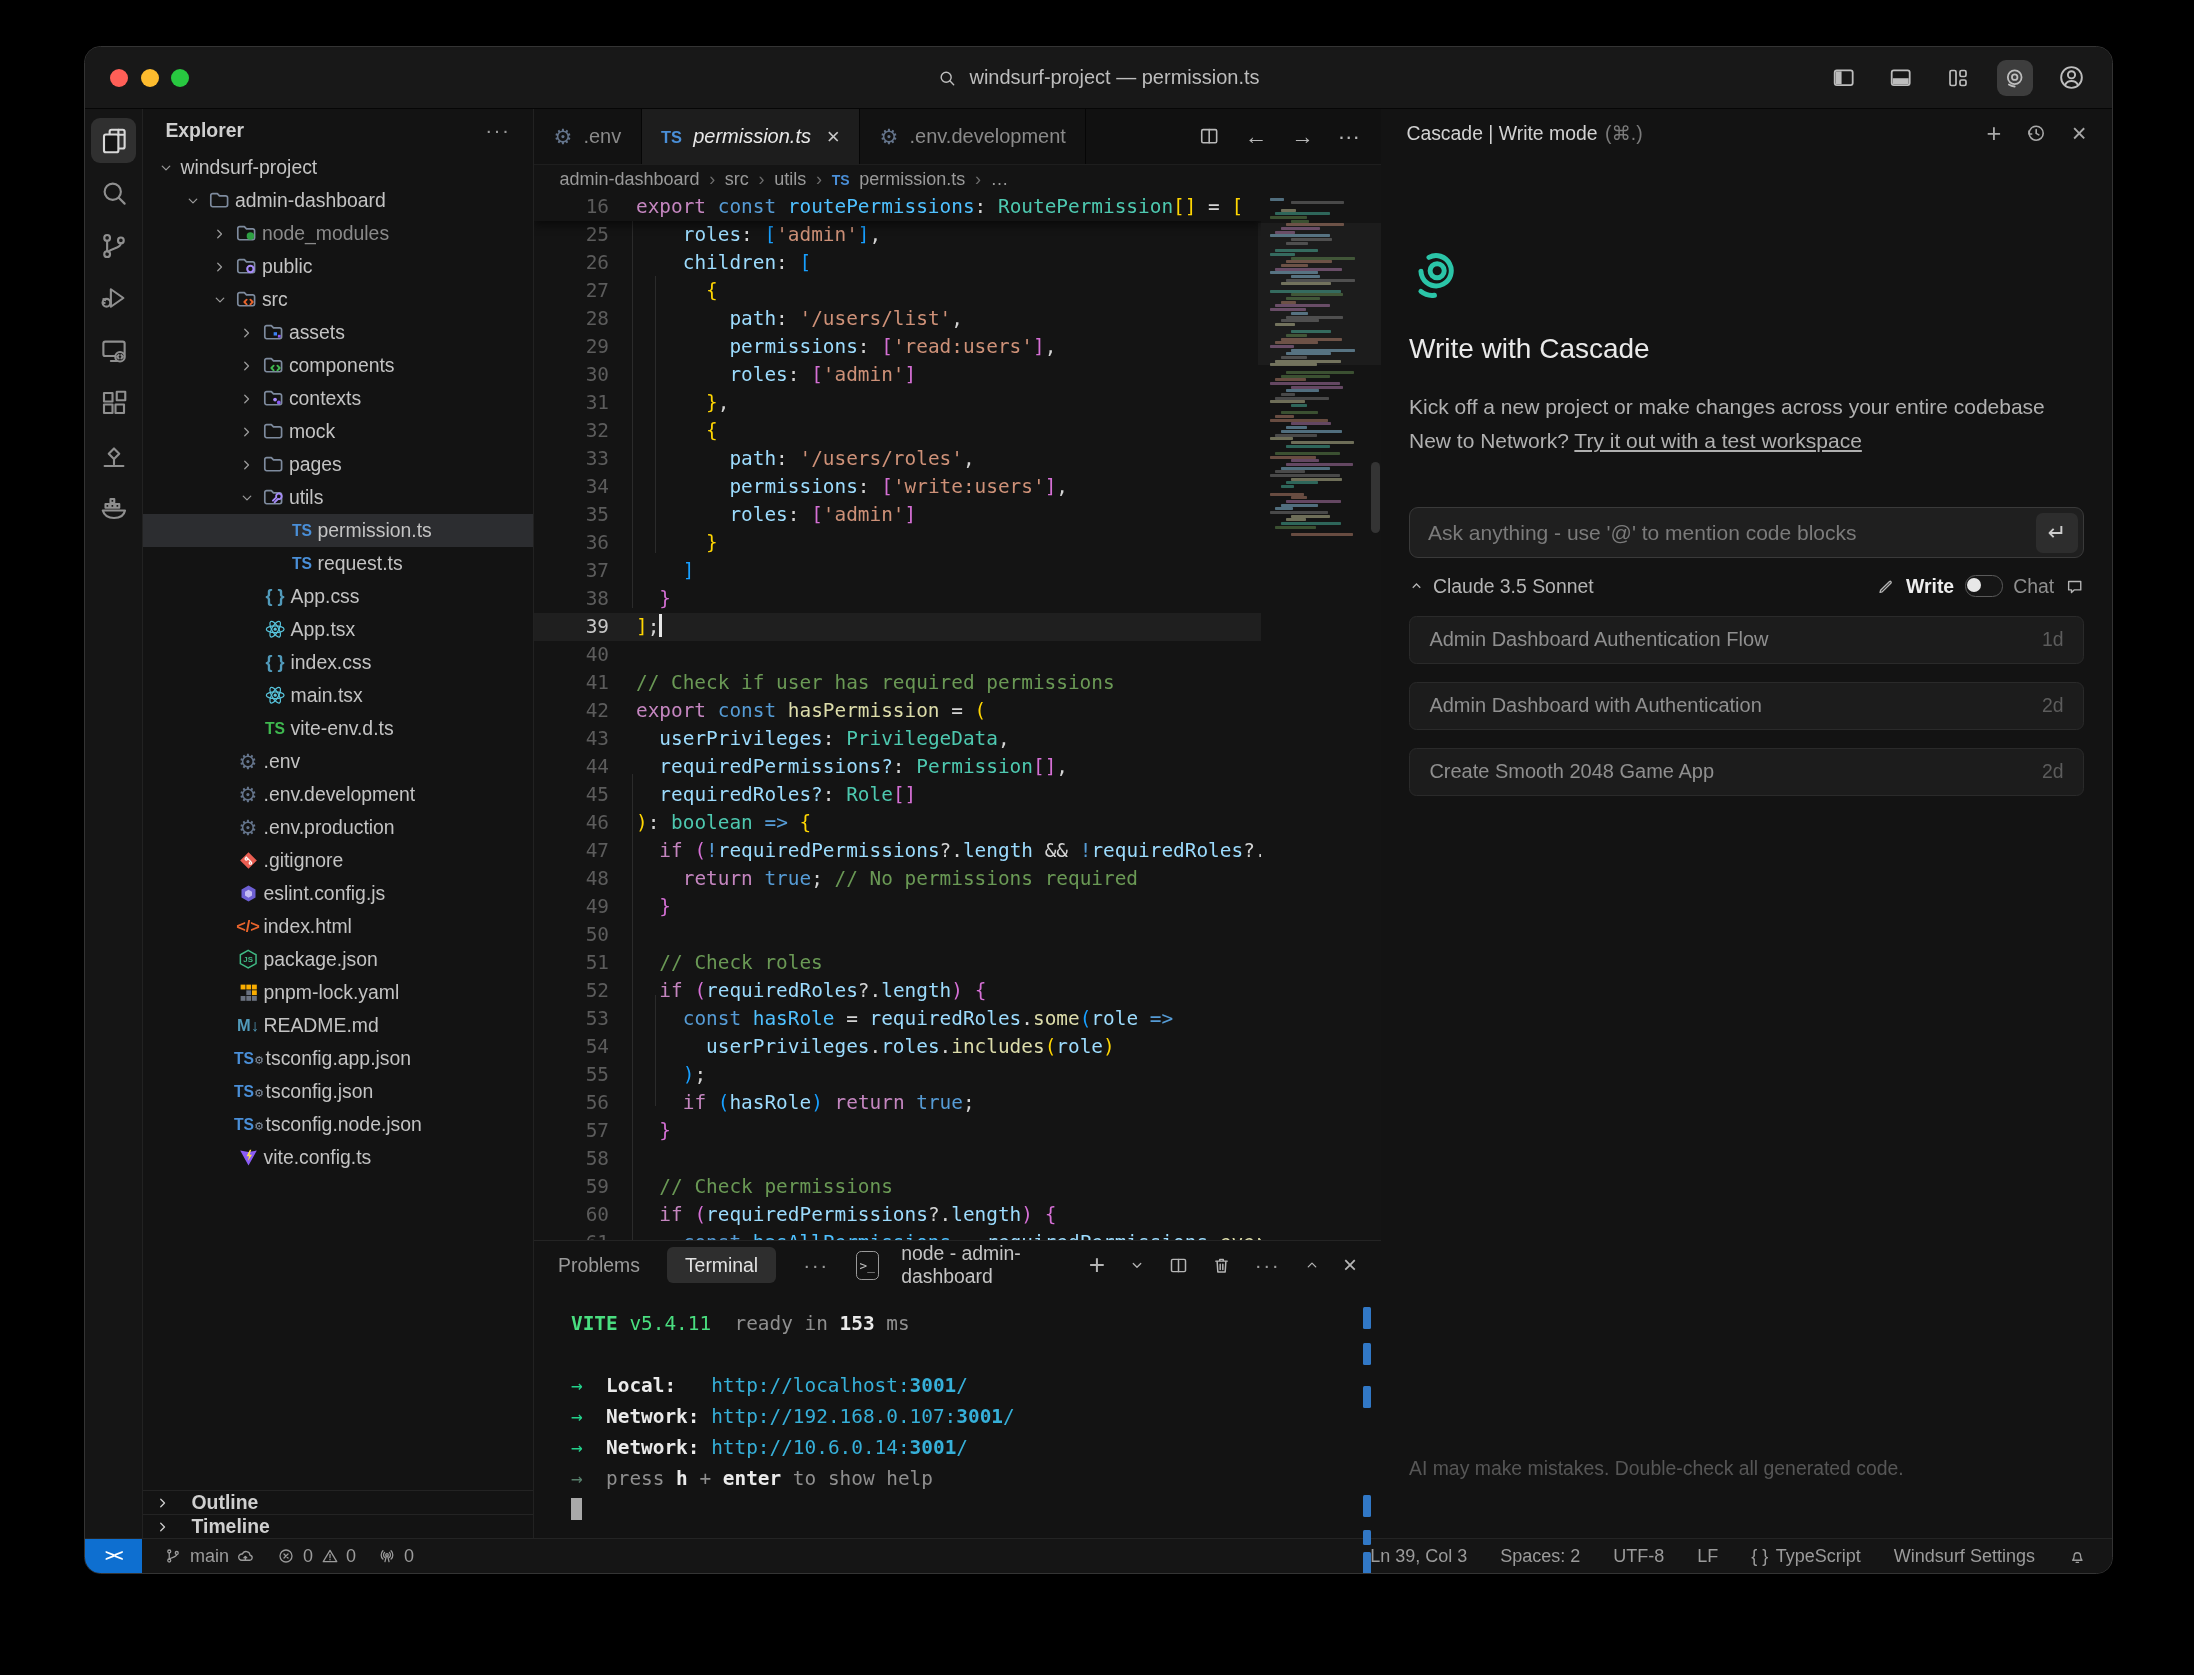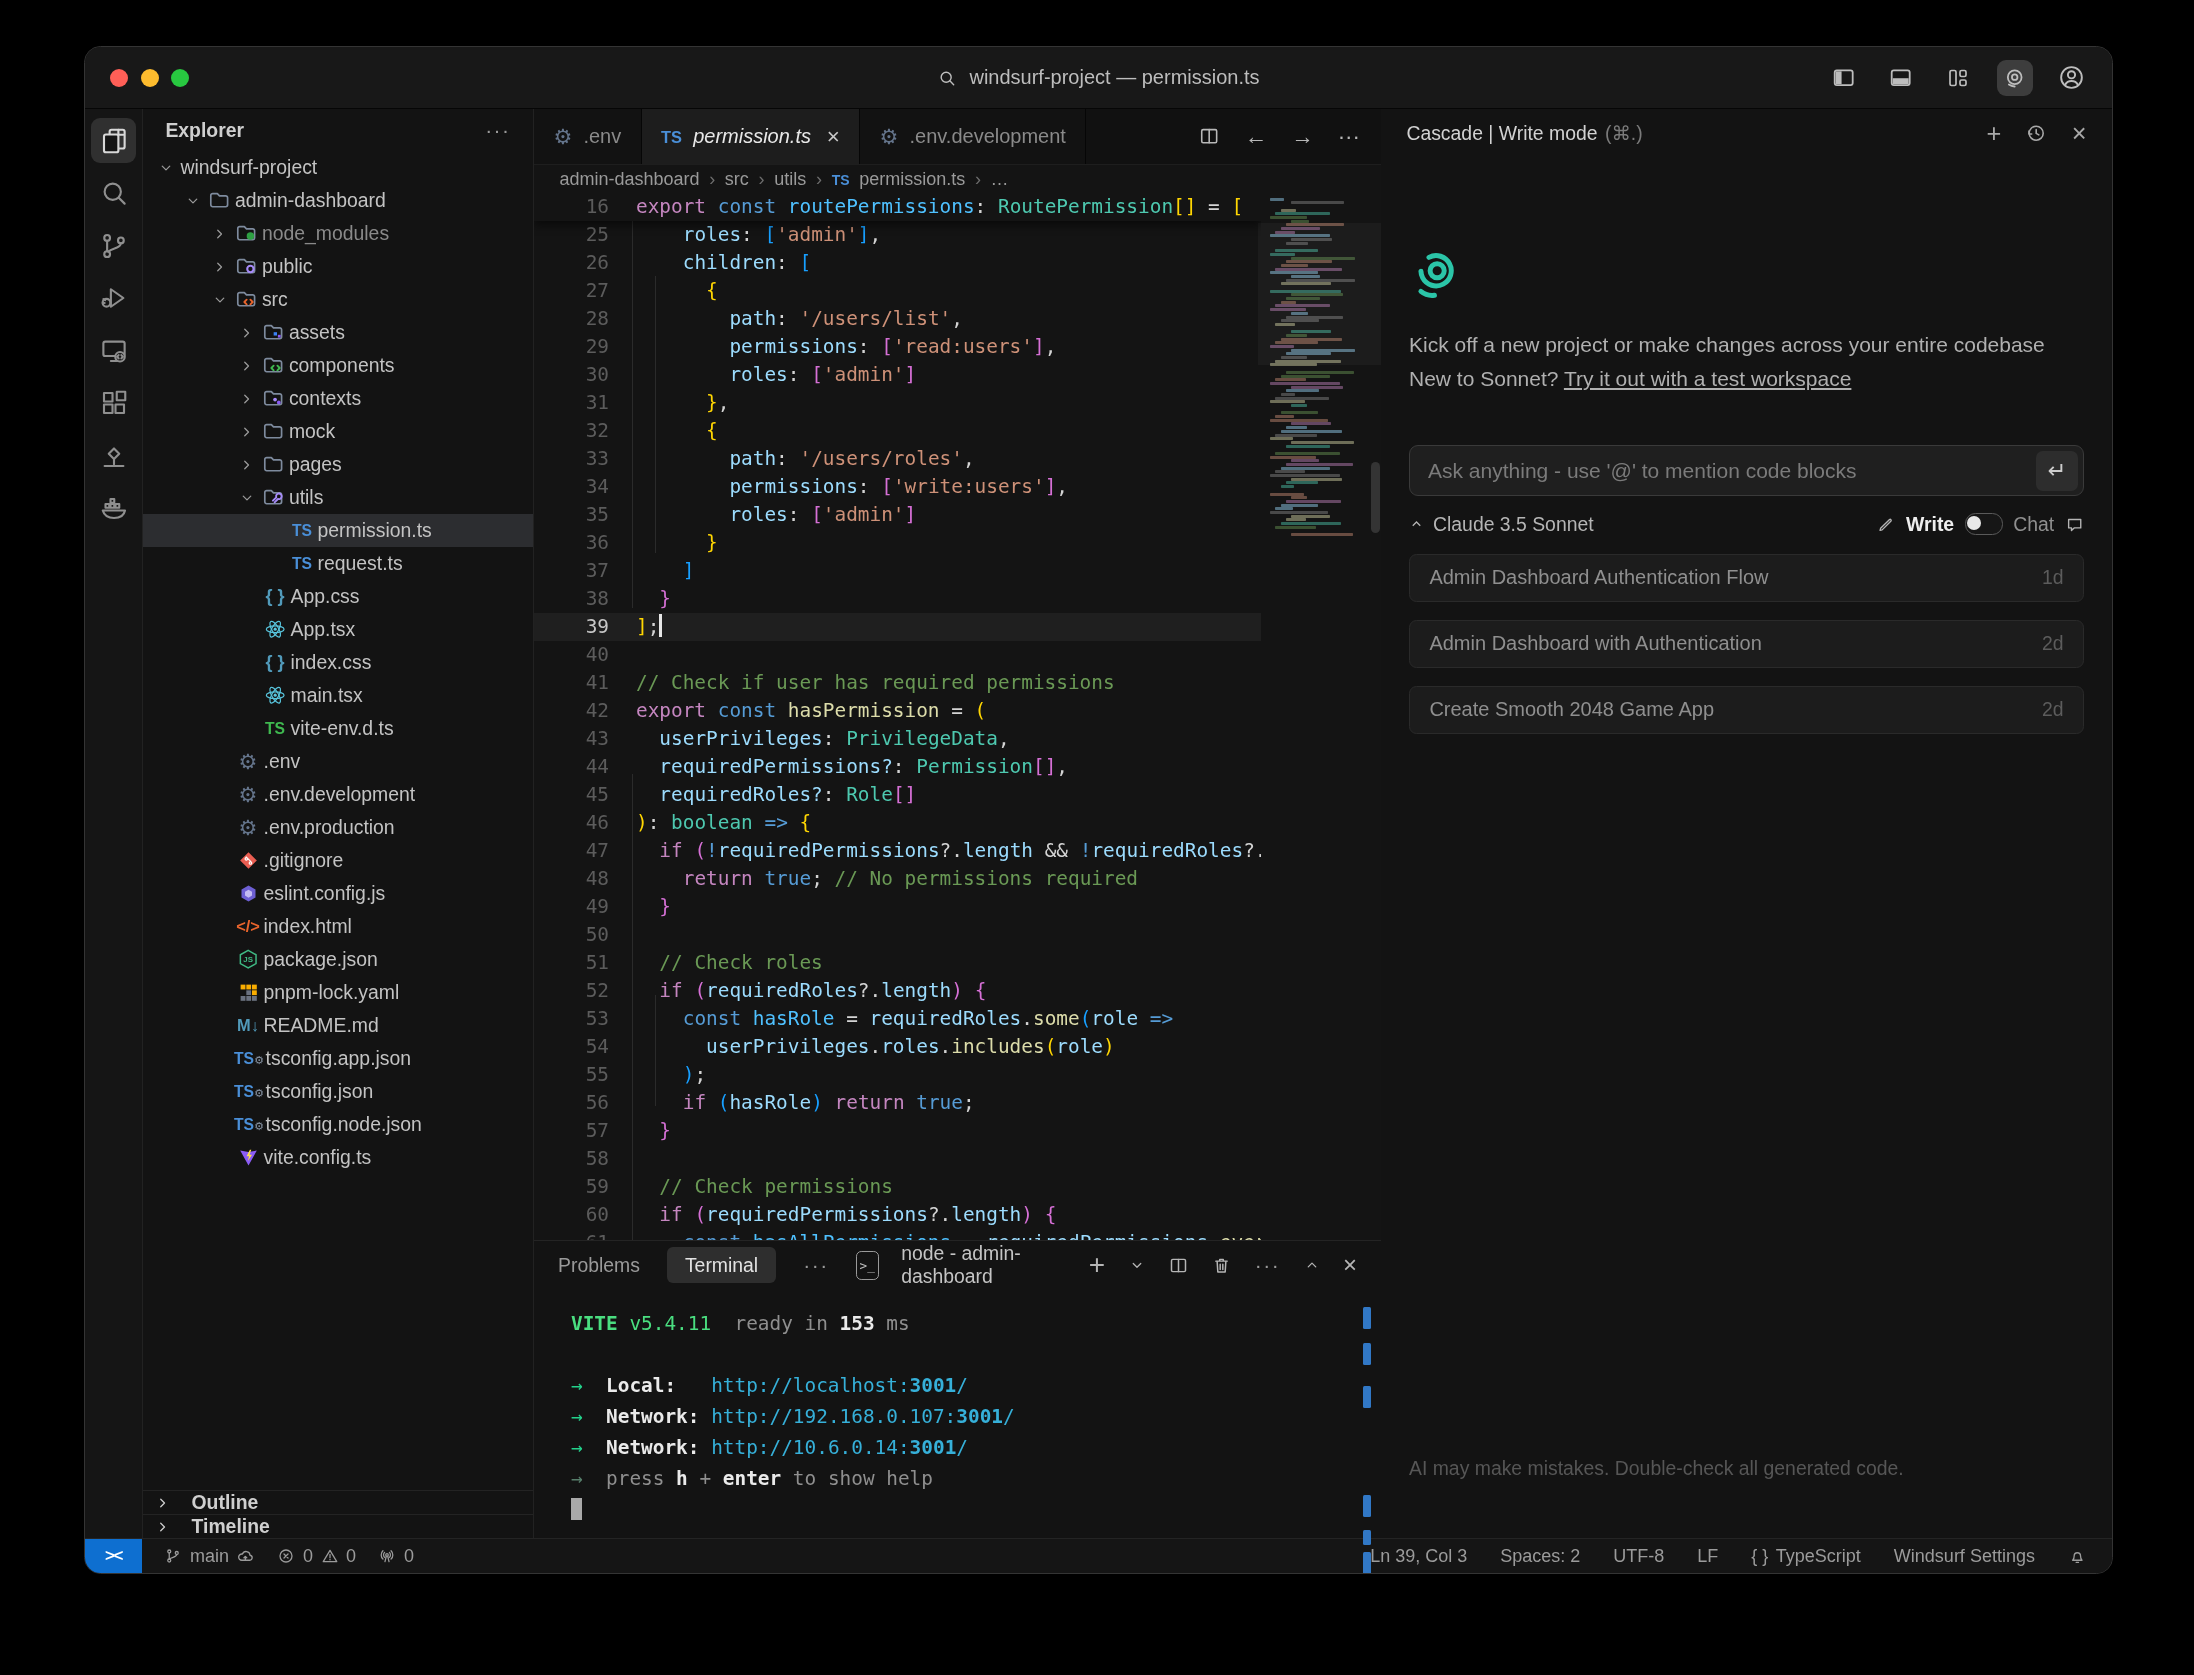--- a/index.html
+++ b/index.html
@@ -757,23 +757,24 @@
         </div>
       </div>
       <div class="cas-body">
         <div style="margin-top:91px;">
           <svg width="52" height="52" viewBox="0 0 48 48" fill="none" stroke="#2bc5a8" stroke-width="4.6" stroke-linecap="round">
             <circle cx="25" cy="21" r="14" stroke-dasharray="72 22" transform="rotate(-118 25 21)"></circle>
             <circle cx="26" cy="21" r="6.5"></circle>
             <path d="M11 40a16.5 16.5 0 0 0 12.5 3.6"></path>
           </svg>
         </div>
+        <div class="cas-heading">Write with Cascade</div>
         <div class="cas-desc">
           <span>Kick off a new project or make changes across your entire codebase</span><br>
-          <span>New to Sonnet? </span><span class="cas-link">Try it out with a test workspace</span>
+          <span>New to Network? </span><span class="cas-link">Try it out with a test workspace</span>
         </div>
         <div class="cas-inputwrap">
           <input class="cas-input" placeholder="Ask anything - use '@' to mention code blocks" style="">
           <span class="cas-enter">↵</span>
         </div>
         <div class="cas-modelrow">
           <div class="cas-model">
             <svg width="15" height="15" viewBox="0 0 24 24" fill="none" stroke="currentColor" stroke-width="2">
                 <path d="M6 14l6-6 6 6"></path>
               </svg>

